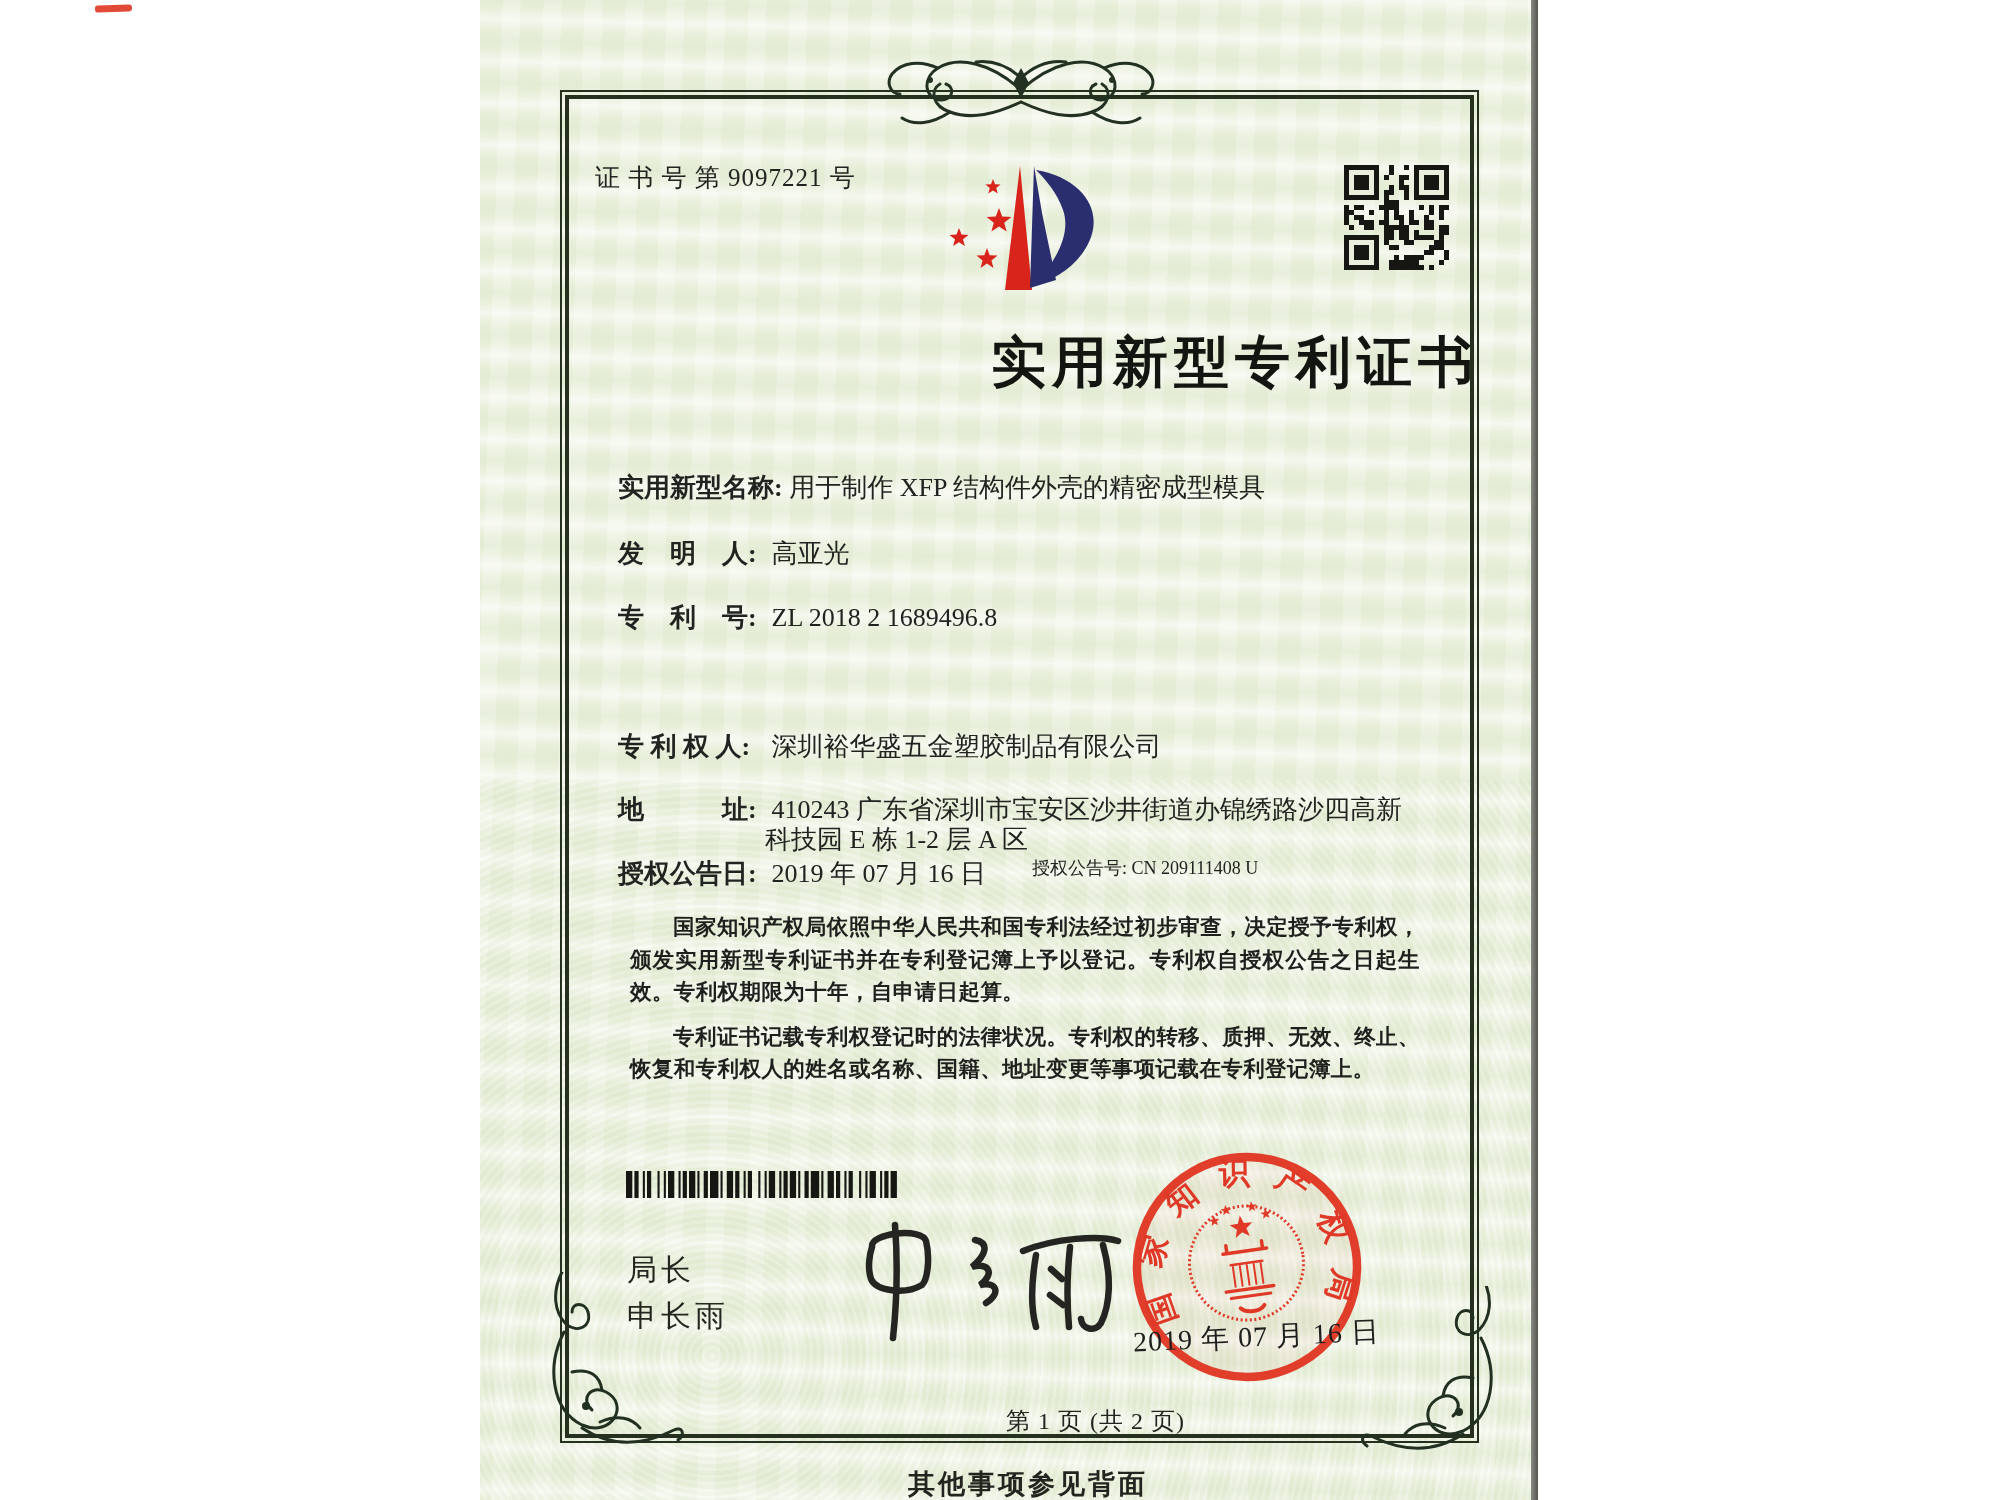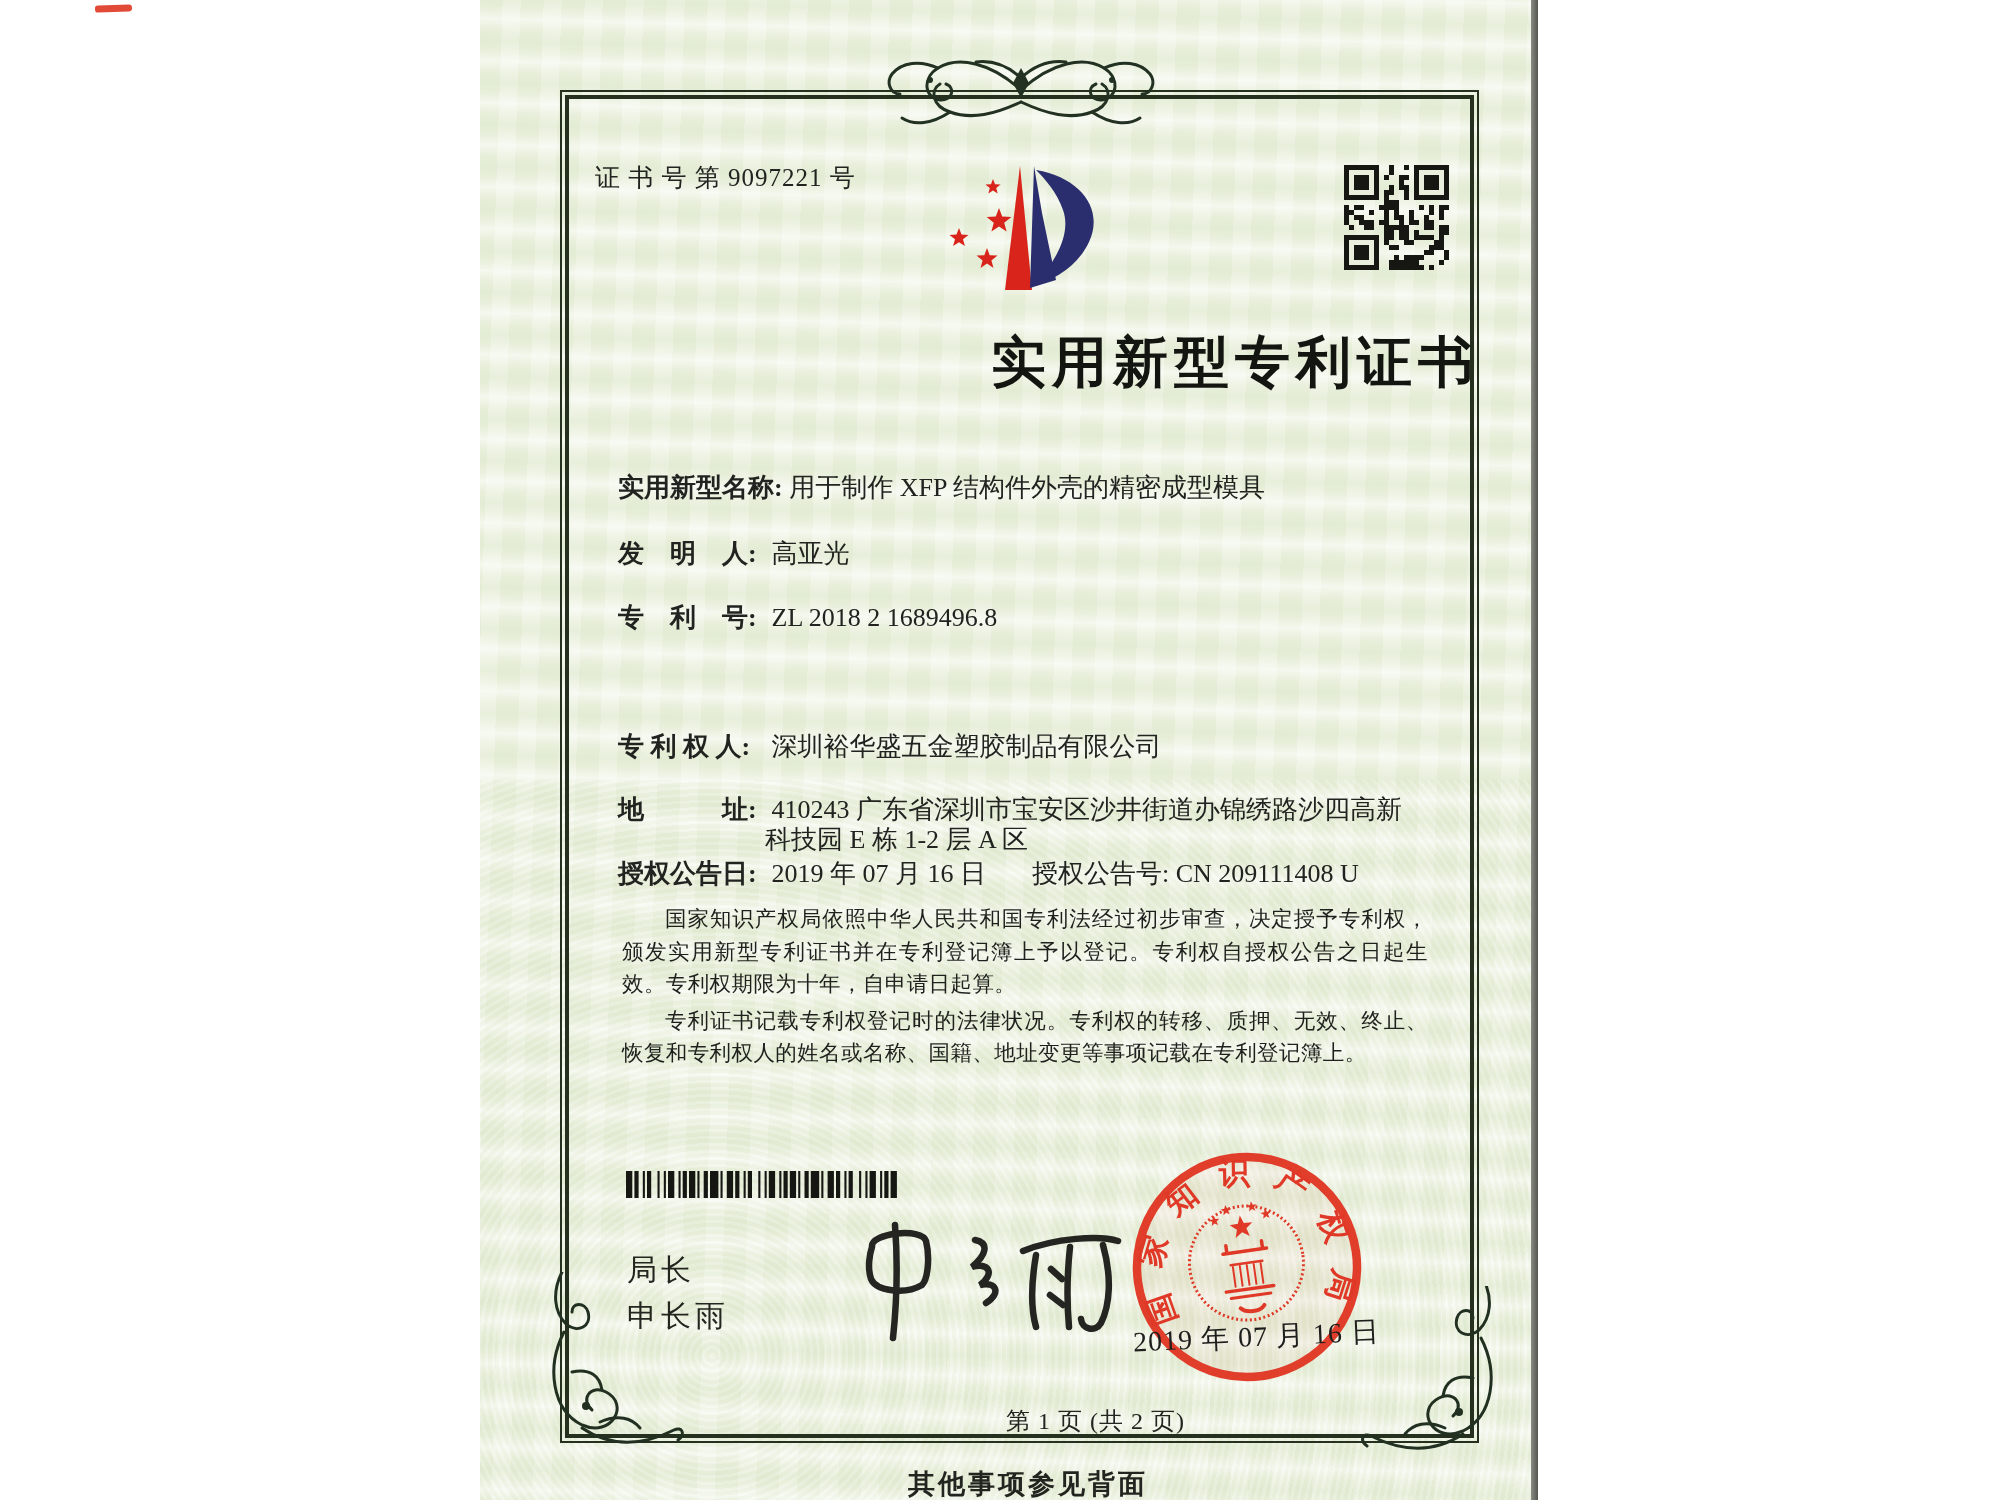--- a/index.html
+++ b/index.html
@@ -39,26 +39,26 @@
   }
   
   .certno{position:absolute;left:115px;top:161px;font-size:25px;color:#20231f;letter-spacing:1px;}
   .title{
     position:absolute;left:80px;top:326px;width:919px;text-align:right;
     font-size:55px;font-weight:bold;letter-spacing:6px;color:#131511;
   }
   .row{position:absolute;left:138px;font-size:26px;color:#20231f;white-space:nowrap;}
   .row .lab{display:inline-block;min-width:147px;font-weight:bold;}
   .addr2{position:absolute;left:285px;font-size:26px;color:#20231f;}
-  .pair2{position:absolute;left:552px;font-size:26px;color:#20231f;white-space:nowrap;}
+  .pair2{position:absolute;left:552px;font-size:18px;color:#20231f;white-space:nowrap;}
   .bodytext{
     position:absolute;left:138px;top:899px;width:814px;
     font-size:21.5px;line-height:32.5px;color:#1d201c;text-align:justify;
   }
-  .bodytext p{margin:4px;text-indent:2em;letter-spacing:.4px;}
+  .bodytext p{margin:12px;text-indent:2em;letter-spacing:.4px;font-weight:bold;}
   .issuer{position:absolute;left:147px;font-size:30px;font-weight:400;color:#23261f;
     font-family:"Liberation Sans","DejaVu Sans",sans-serif;letter-spacing:4px;}
   .pageinfo{position:absolute;left:305px;top:1405px;width:400px;text-align:right;
     font-size:24px;color:#22251f;letter-spacing:1px;}
   .backnote{position:absolute;left:428px;top:1466px;font-size:27px;font-weight:600;
     color:#22251f;letter-spacing:3px;}
   .sealdate{position:absolute;left:653px;top:1318px;font-size:28px;color:#1e1e1c;
     letter-spacing:1px;transform:rotate(-2.5deg);z-index:6;}
   
   .art{position:absolute;pointer-events:none;}

